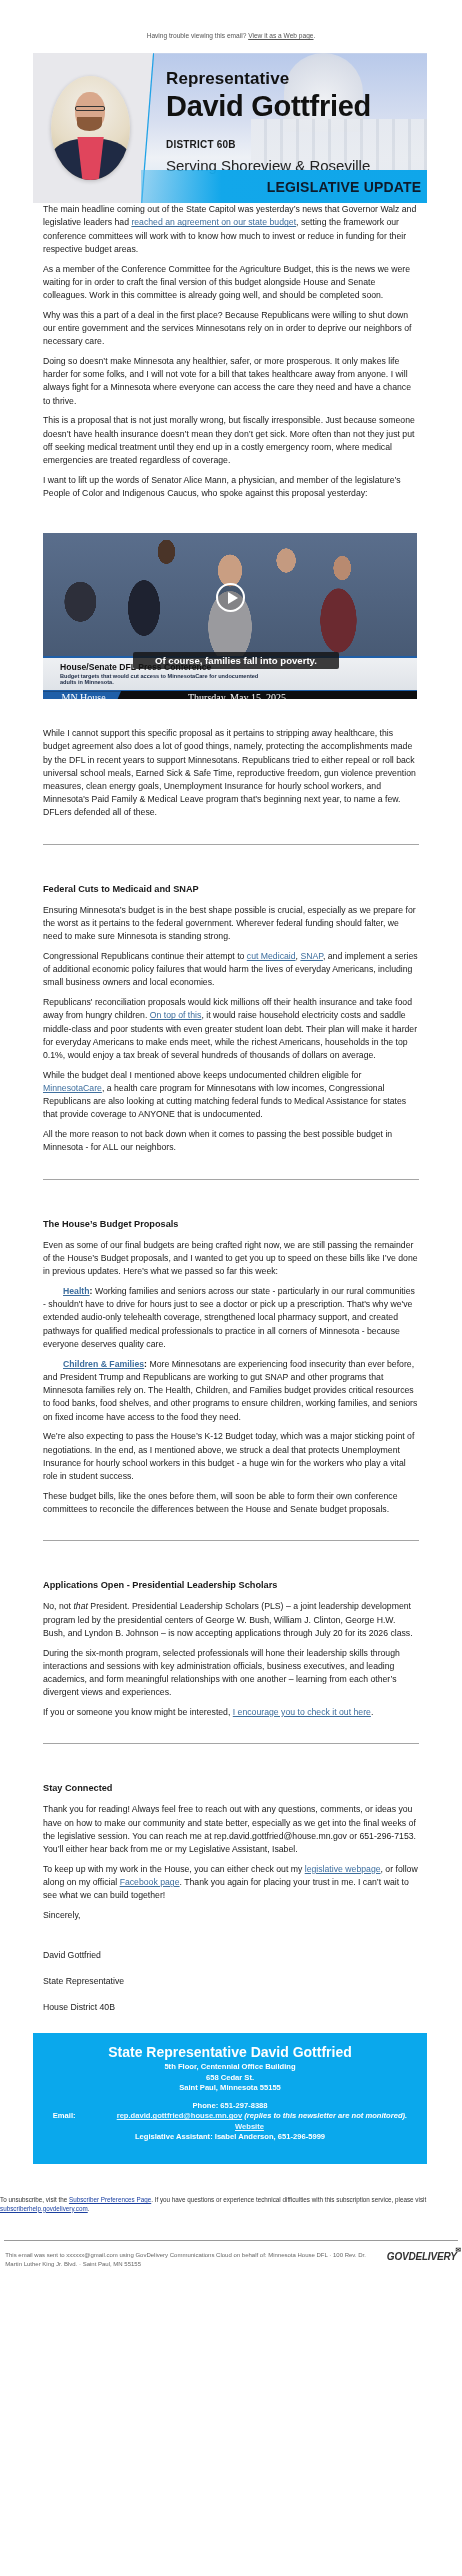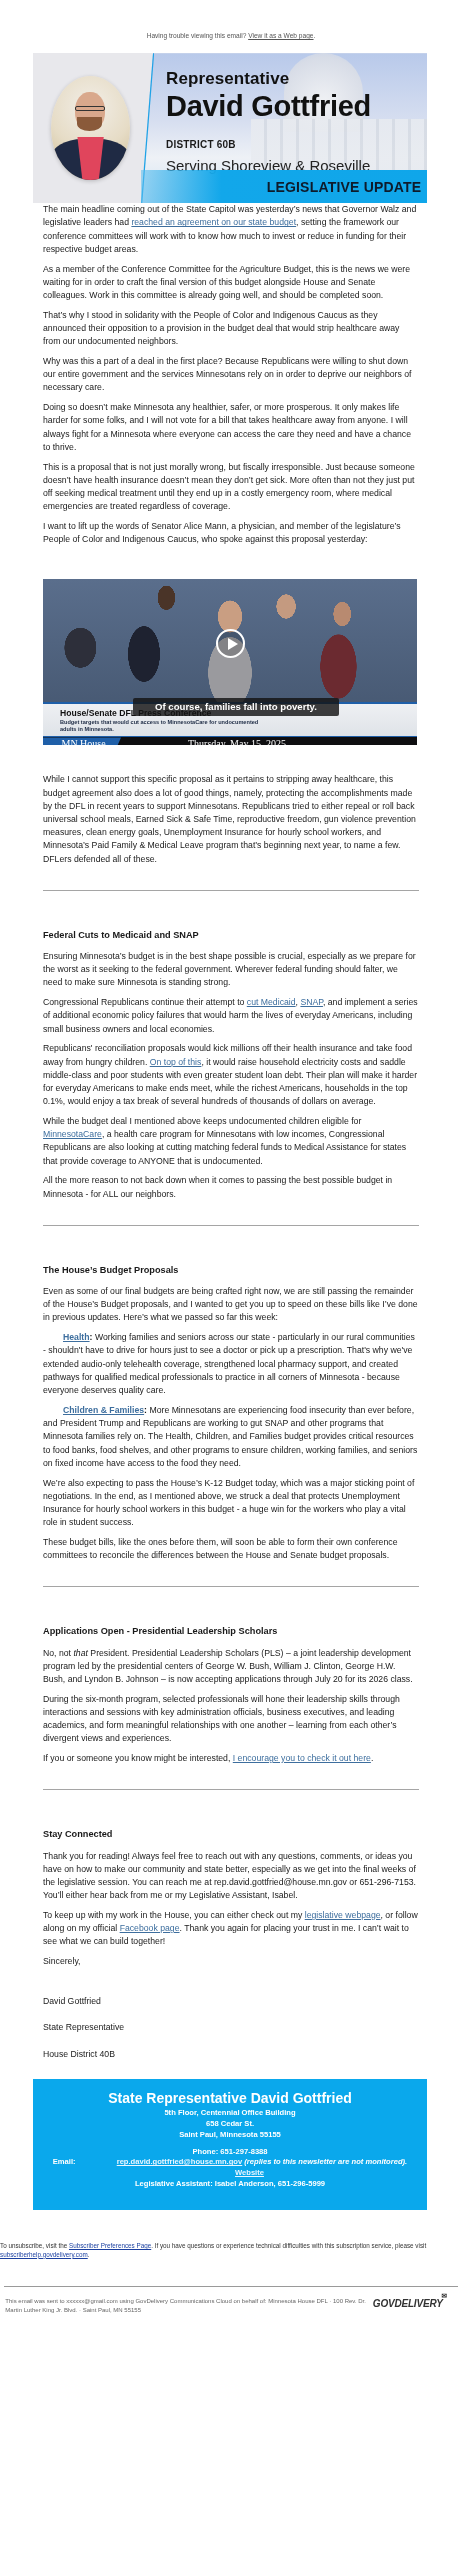--- a/index.html
+++ b/index.html
@@ -95,21 +95,20 @@
     <div class="district">DISTRICT 60B</div>
     <div class="serving">Serving Shoreview &amp; Roseville</div>
     <div class="update-bar">
       <span>LEGISLATIVE UPDATE</span>
     </div>
   </div>
 
   <div class="content">
     <p><span>The main headline coming out of the State Capitol was yesterday’s news that Governor Walz and legislative leaders had </span><a href="#">reached an agreement on our state budget</a><span>, setting the framework our conference committees will work with to know how much to invest or reduce in funding for their respective budget areas.</span></p>
     <p>As a member of the Conference Committee for the Agriculture Budget, this is the news we were waiting for in order to craft the final version of this budget alongside House and Senate colleagues. Work in this committee is already going well, and should be completed soon.</p>
-    <p>That’s why I stood in solidarity with the People of Color and Indigenous Caucus as they announced their opposition to a provision in the budget deal that would strip healthcare away from our undocumented neighbors.</p>
     <p>Why was this a part of a deal in the first place? Because Republicans were willing to shut down our entire government and the services Minnesotans rely on in order to deprive our neighbors of necessary care.</p>
     <p>Doing so doesn’t make Minnesota any healthier, safer, or more prosperous. It only makes life harder for some folks, and I will not vote for a bill that takes healthcare away from anyone. I will always fight for a Minnesota where everyone can access the care they need and have a chance to thrive.</p>
     <p>This is a proposal that is not just morally wrong, but fiscally irresponsible. Just because someone doesn’t have health insurance doesn’t mean they don’t get sick. More often than not they just put off seeking medical treatment until they end up in a costly emergency room, where medical emergencies are treated regardless of coverage.</p>
     <p>I want to lift up the words of Senator Alice Mann, a physician, and member of the legislature’s People of Color and Indigenous Caucus, who spoke against this proposal yesterday:</p>
 
     <div class="video">
       <div class="crowd"></div>
       <div class="play"></div>
       <div class="lower">
         <div class="lower-title">House/Senate DFL Press Conference</div>
@@ -120,21 +119,21 @@
         <div class="mnhouse">MN House</div>
         <div class="date">Thursday, May 15, 2025</div>
       </div>
     </div>
 
     <p>While I cannot support this specific proposal as it pertains to stripping away healthcare, this budget agreement also does a lot of good things, namely, protecting the accomplishments made by the DFL in recent years to support Minnesotans. Republicans tried to either repeal or roll back universal school meals, Earned Sick &amp; Safe Time, reproductive freedom, gun violence prevention measures, clean energy goals, Unemployment Insurance for hourly school workers, and Minnesota’s Paid Family &amp; Medical Leave program that’s beginning next year, to name a few. DFLers defended all of these.</p>
 
     <hr class="div">
 
     <p class="section-h">Federal Cuts to Medicaid and SNAP</p>
-    <p>Ensuring Minnesota’s budget is in the best shape possible is crucial, especially as we prepare for the worst as it seeking to the federal government. Wherever federal funding should falter, we need to make sure Minnesota is standing strong.</p>
+    <p>Ensuring Minnesota’s budget is in the best shape possible is crucial, especially as we prepare for the worst as it pertains to the federal government. Wherever federal funding should falter, we need to make sure Minnesota is standing strong.</p>
     <p><span>Congressional Republicans continue their attempt to </span><a href="#">cut Medicaid</a><span>, </span><a href="#">SNAP</a><span>, and implement a series of additional economic policy failures that would harm the lives of everyday Americans, including small business owners and local economies.</span></p>
     <p><span>Republicans' reconciliation proposals would kick millions off their health insurance and take food away from hungry children. </span><a href="#">On top of this</a><span>, it would raise household electricity costs and saddle middle-class and poor students with even greater student loan debt. Their plan will make it harder for everyday Americans to make ends meet, while the richest Americans, households in the top 0.1%, would enjoy a tax break of several hundreds of thousands of dollars on average.</span></p>
     <p><span>While the budget deal I mentioned above keeps undocumented children eligible for </span><a href="#">MinnesotaCare</a><span>, a health care program for Minnesotans with low incomes, Congressional Republicans are also looking at cutting matching federal funds to Medical Assistance for states that provide coverage to ANYONE that is undocumented.</span></p>
     <p>All the more reason to not back down when it comes to passing the best possible budget in Minnesota - for ALL our neighbors.</p>
 
     <hr class="div">
 
     <p class="section-h">The House’s Budget Proposals</p>
     <p>Even as some of our final budgets are being crafted right now, we are still passing the remainder of the House’s Budget proposals, and I wanted to get you up to speed on these bills like I’ve done in previous updates. Here’s what we passed so far this week:</p>
     <p><a href="#" class="bold">Health</a><b>:</b><span> Working families and seniors across our state - particularly in our rural communities - shouldn't have to drive for hours just to see a doctor or pick up a prescription. That's why we've extended audio-only telehealth coverage, strengthened local pharmacy support, and created pathways for qualified medical professionals to practice in all corners of Minnesota - because everyone deserves quality care.</span></p>
@@ -174,19 +173,19 @@
     <div class="ft-line">Legislative Assistant: Isabel Anderson, 651-296-5999</div>
   </div>
 
   <div class="unsub">
     <span>To unsubscribe, visit the </span><a href="#">Subscriber Preferences Page</a><span>. If you have questions or experience technical difficulties with this subscription service, please visit </span><a href="#">subscriberhelp.govdelivery.com</a><span>.</span>
   </div>
 
   <hr class="thin">
 
   <div class="sent">This email was sent to xxxxxx@gmail.com using GovDelivery Communications Cloud on behalf of: Minnesota House DFL · 100 Rev. Dr. Martin Luther King Jr. Blvd. · Saint Paul, MN 55155</div>
-  <div class="govdel" style="top:auto; position:relative; float:right; margin-top:-17px; margin-right:14px;">
+  <div class="govdel" style="top:auto; position:relative; float:right; margin-top:-17px; margin-right:0;">
     <span>GOVDELIVERY</span>
     <span class="env">✉</span>
   </div>
   <div style="clear:both;height:13.2px"></div>
 </div>
 
 
 </body></html>

